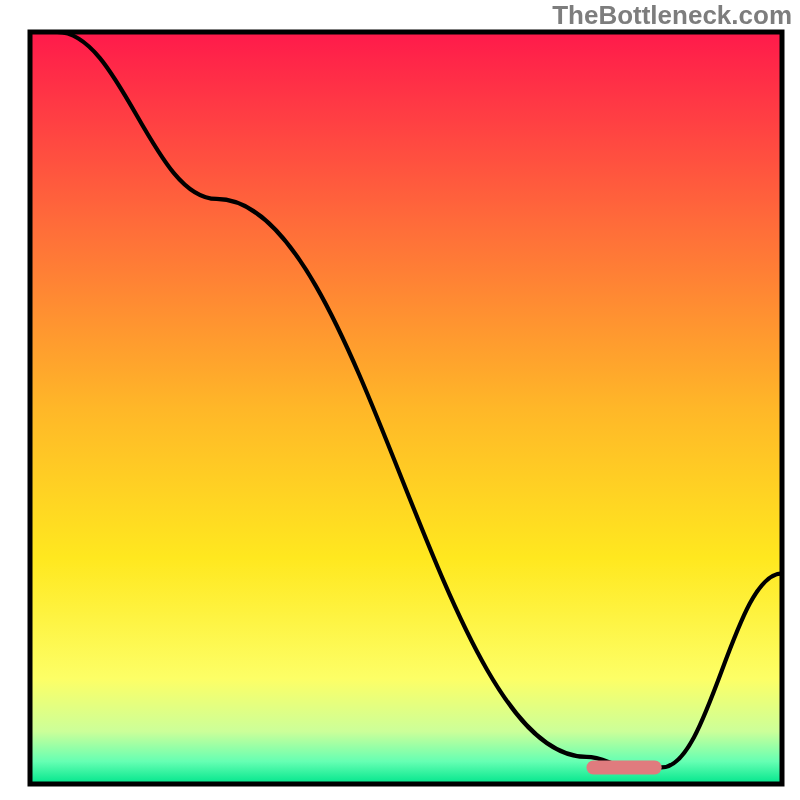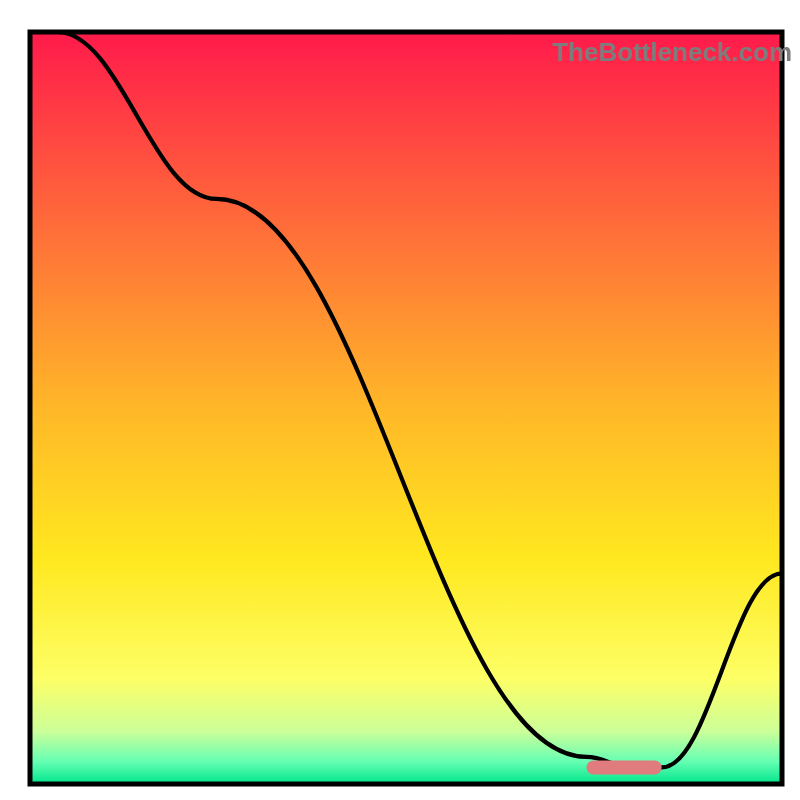--- a/index.html
+++ b/index.html
@@ -17,21 +17,20 @@
   }
   .watermark {
     position: absolute;
     top: 0px;
     right: 8px;
     font-size: 26px;
     font-weight: bold;
     color: #7d7d7d;
     letter-spacing: 0px;
     user-select: none;
-    margin-top: 37px;
   }
   svg.plot {
     position: absolute;
     left: 0;
     top: 0;
   }
 </style>
 </head>
 <body>
 

